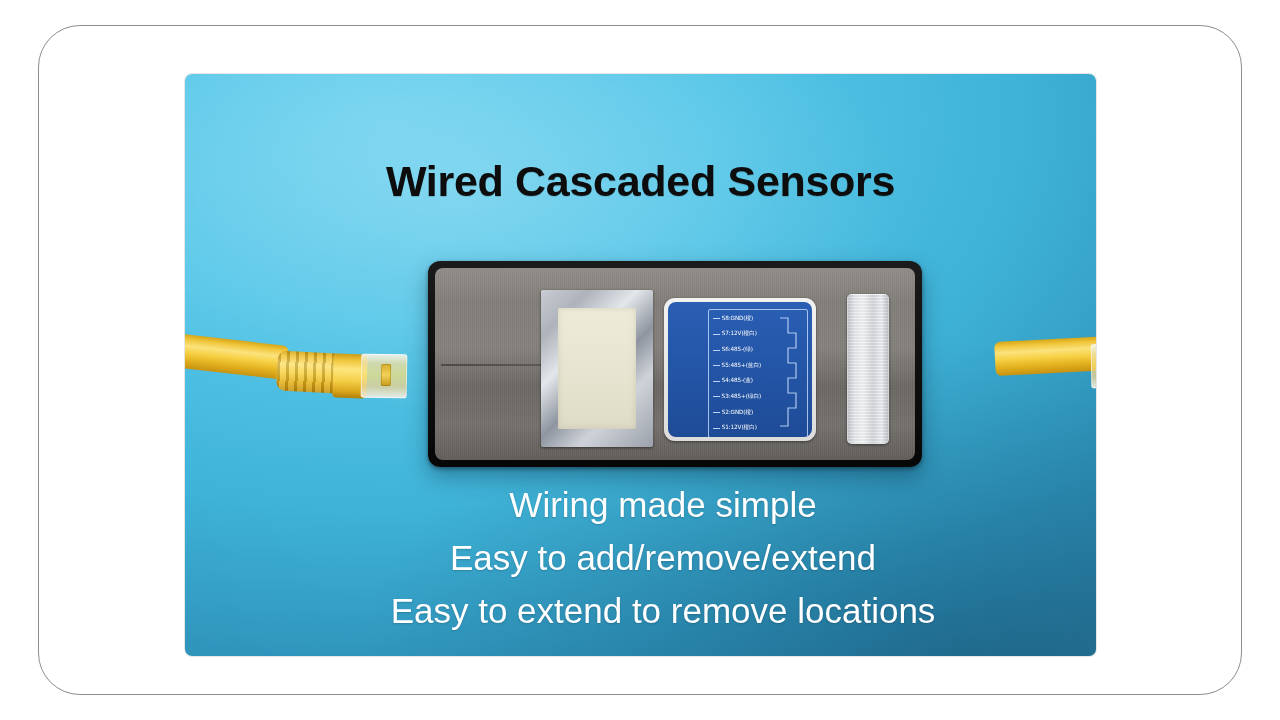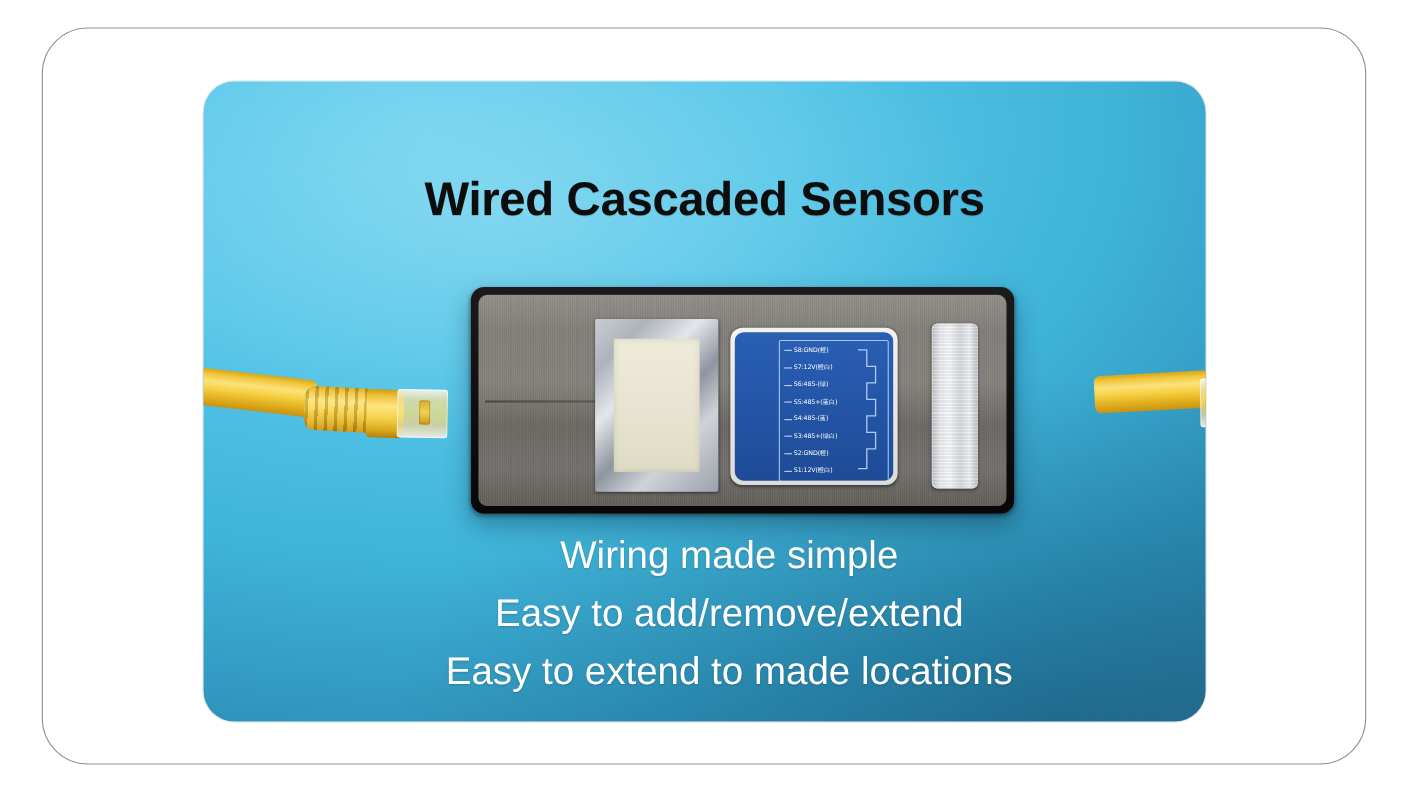--- a/index.html
+++ b/index.html
@@ -32,21 +32,21 @@
     background: transparent;
   }
 
   
   #photo {
     position: absolute;
     left: 185px;
     top: 74px;
     width: 911px;
     height: 582px;
-    border-radius: 28px;
+    border-radius: 7px;
     overflow: hidden;
     background:
       radial-gradient(120% 115% at 22% 8%, #6ad0ee 0%, #55c6e8 30%, #3fb3d8 58%, #2f93ba 82%, #2a7fa4 100%);
     box-shadow: 0 0 0 1px rgba(0,0,0,0.10);
   }
 
   
   #photo-vignette {
     position: absolute;
     inset: 0;
@@ -408,17 +408,17 @@
 
         <div id="silver-strip">
           <div id="silver-strip-grain"></div>
         </div>
       </div>
     </div>
 
     <div id="captions">
       <div class="caption-line">Wiring made simple</div>
       <div class="caption-line">Easy to add/remove/extend</div>
-      <div class="caption-line">Easy to extend to made locations</div>
+      <div class="caption-line">Easy to extend to remove locations</div>
     </div>
 
   </div>
 </div>
 
 </body></html>

